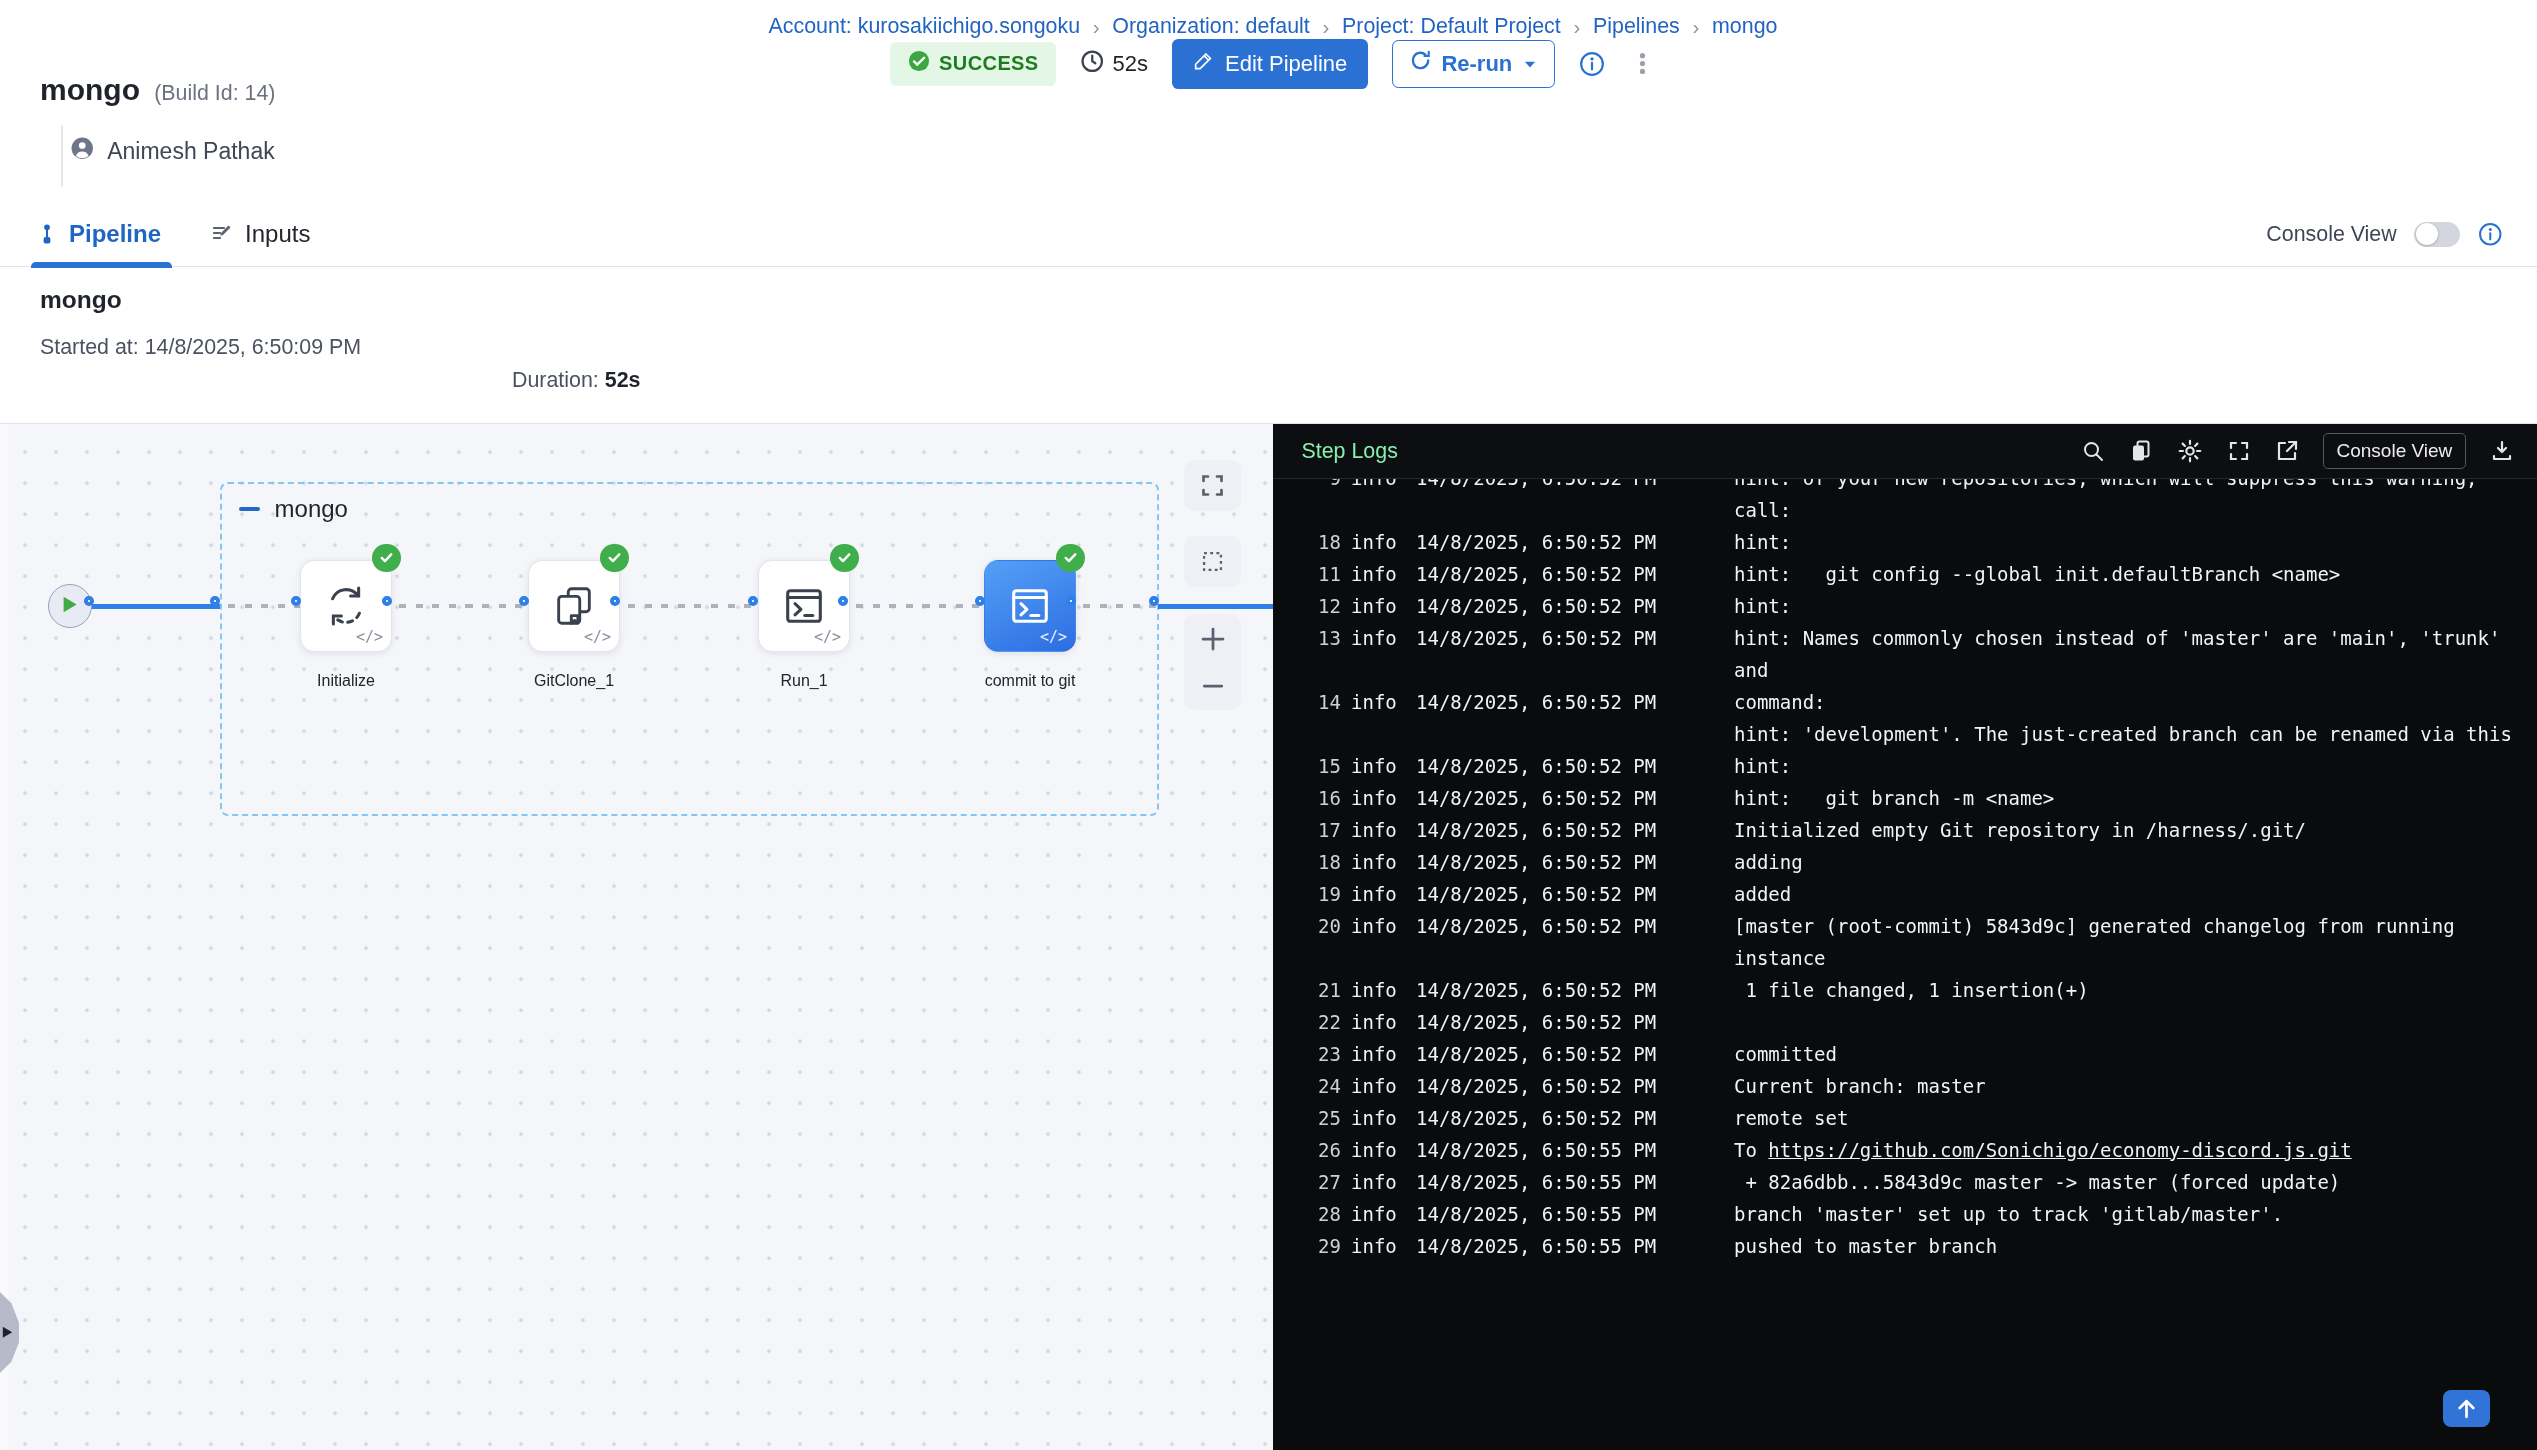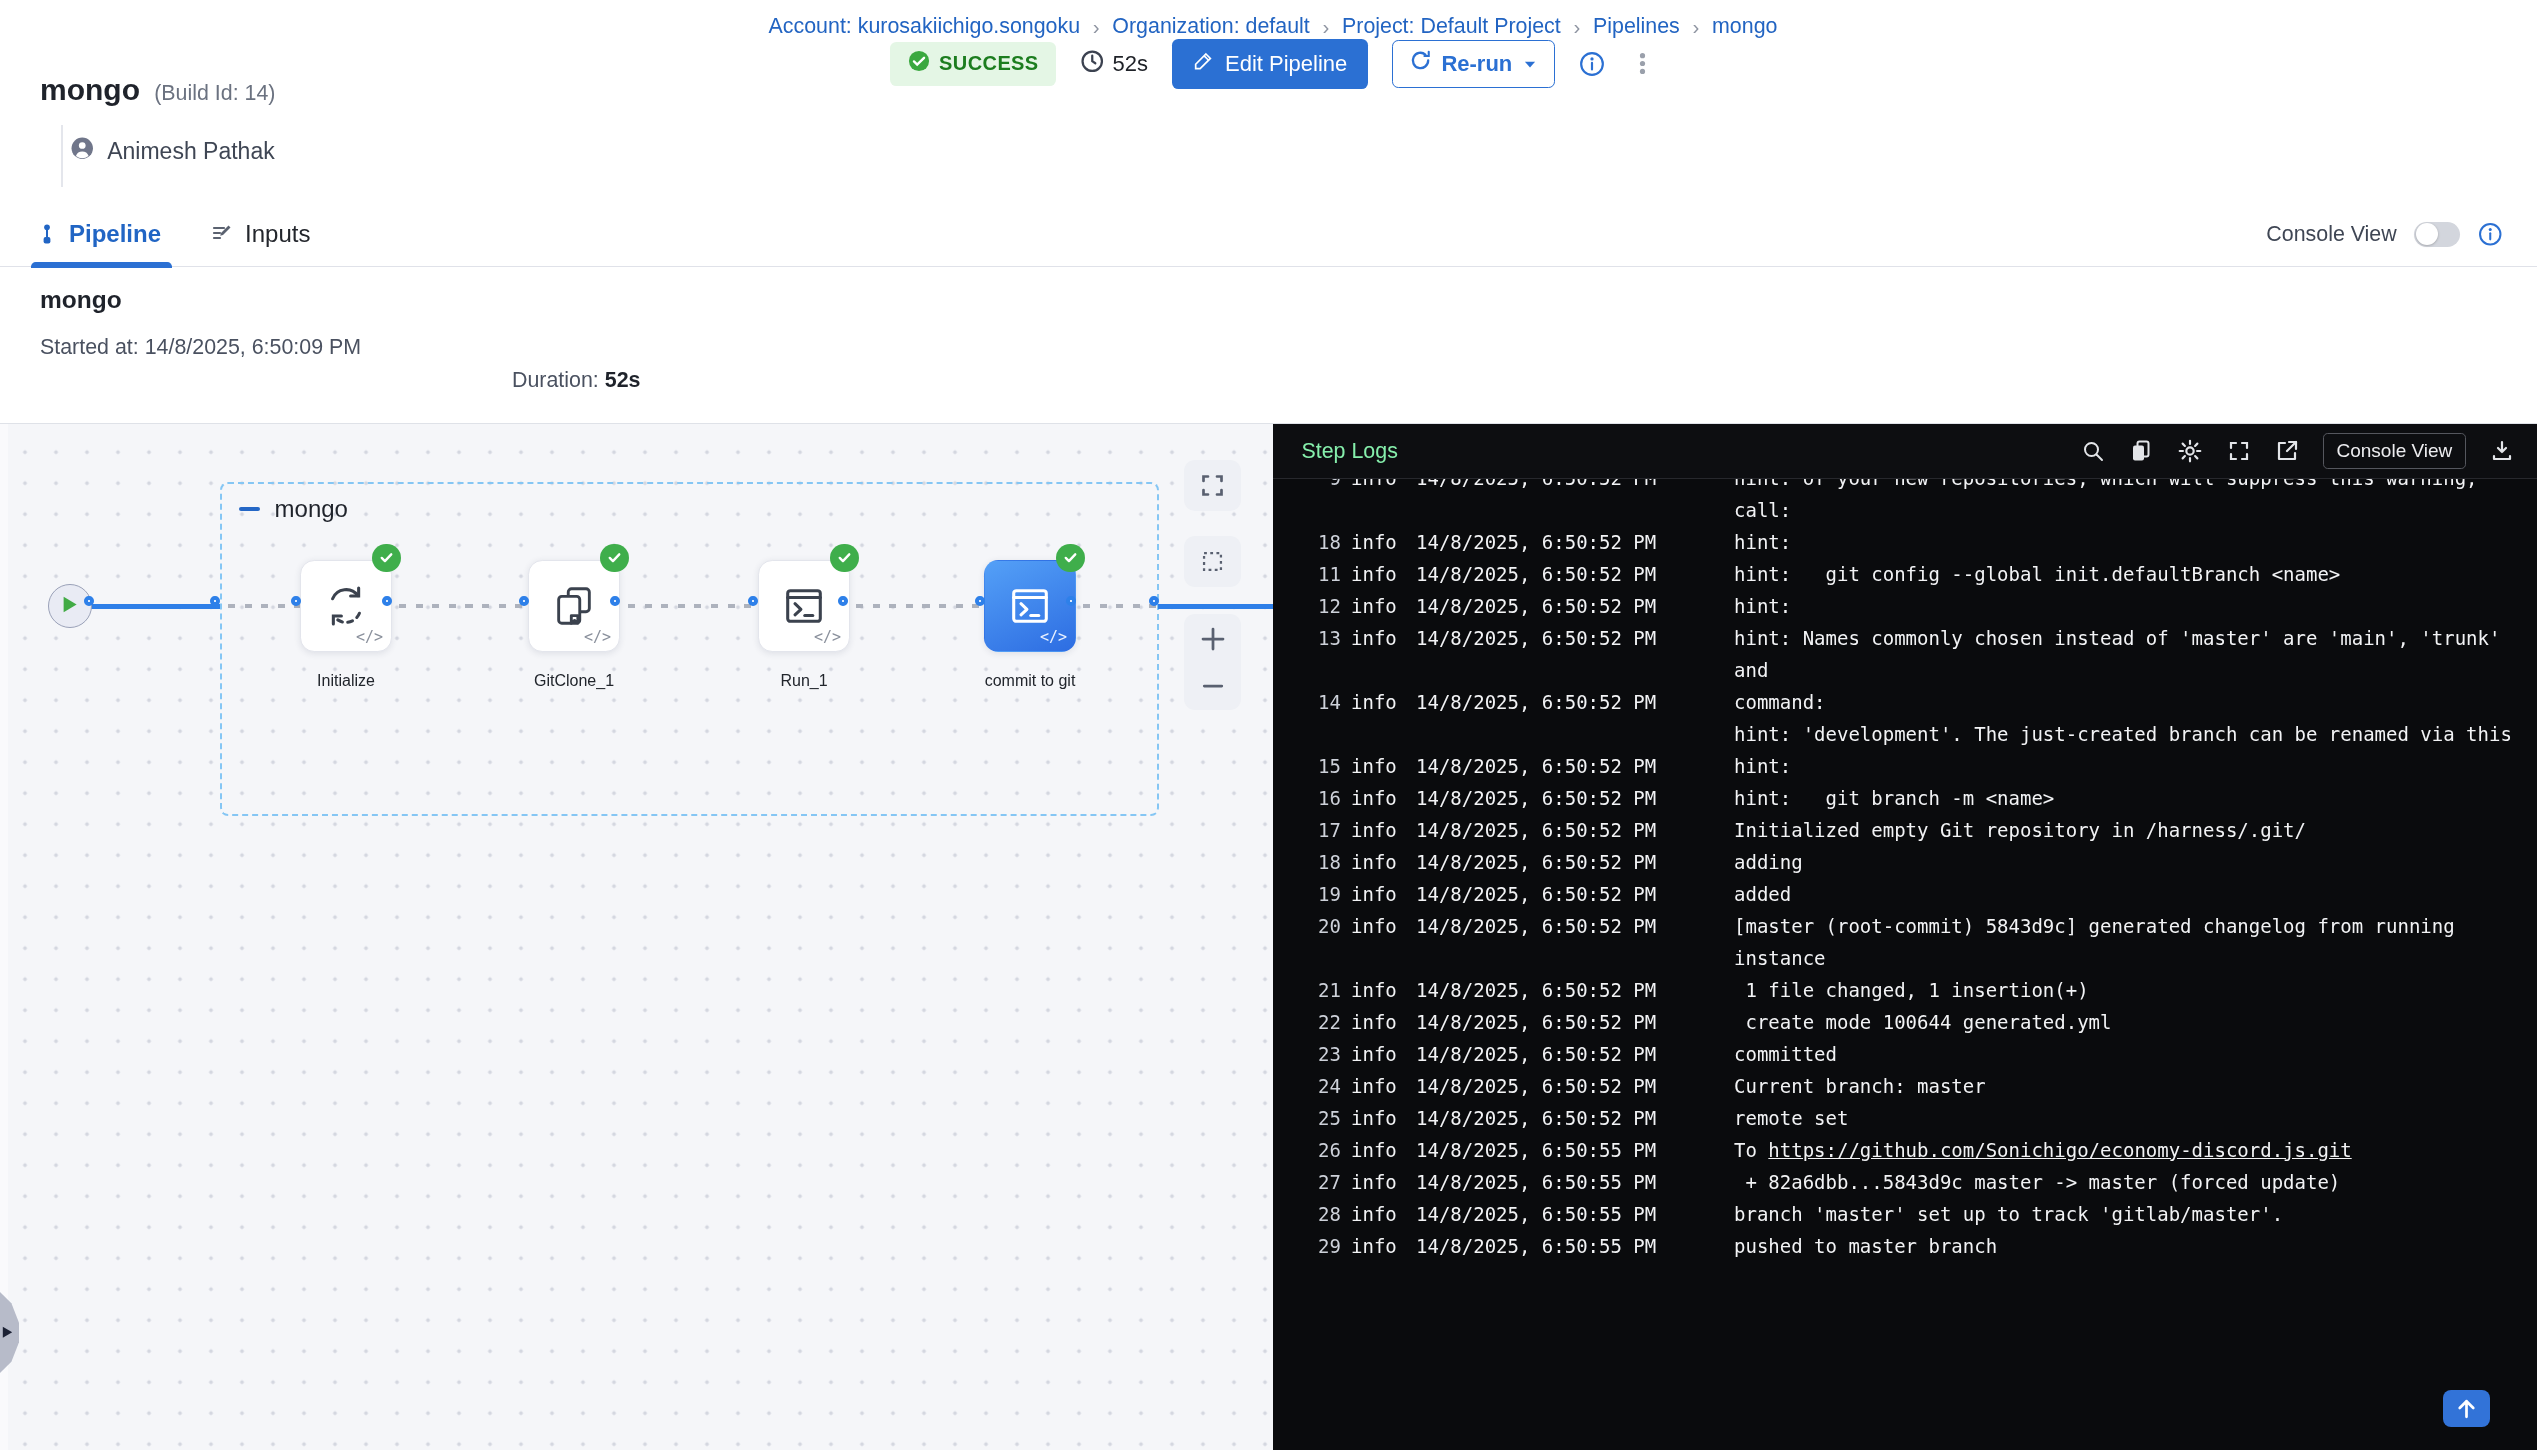--- a/index.html
+++ b/index.html
@@ -560,23 +560,20 @@
           <span>info</span>
           <span>14/8/2025, 6:50:52 PM</span>
           <div>
             <div class="msg-line"> 1 file changed, 1 insertion(+)</div>
           </div>
         </div>
         <div class="log-row">
           <span class="row-num">22</span>
           <span>info</span>
           <span>14/8/2025, 6:50:52 PM</span>
-          <div>
-            <div class="msg-line"> create mode 100644 generated.yml</div>
-          </div>
         </div>
         <div class="log-row">
           <span class="row-num">23</span>
           <span>info</span>
           <span>14/8/2025, 6:50:52 PM</span>
           <div>
             <div class="msg-line">committed</div>
           </div>
         </div>
         <div class="log-row">

